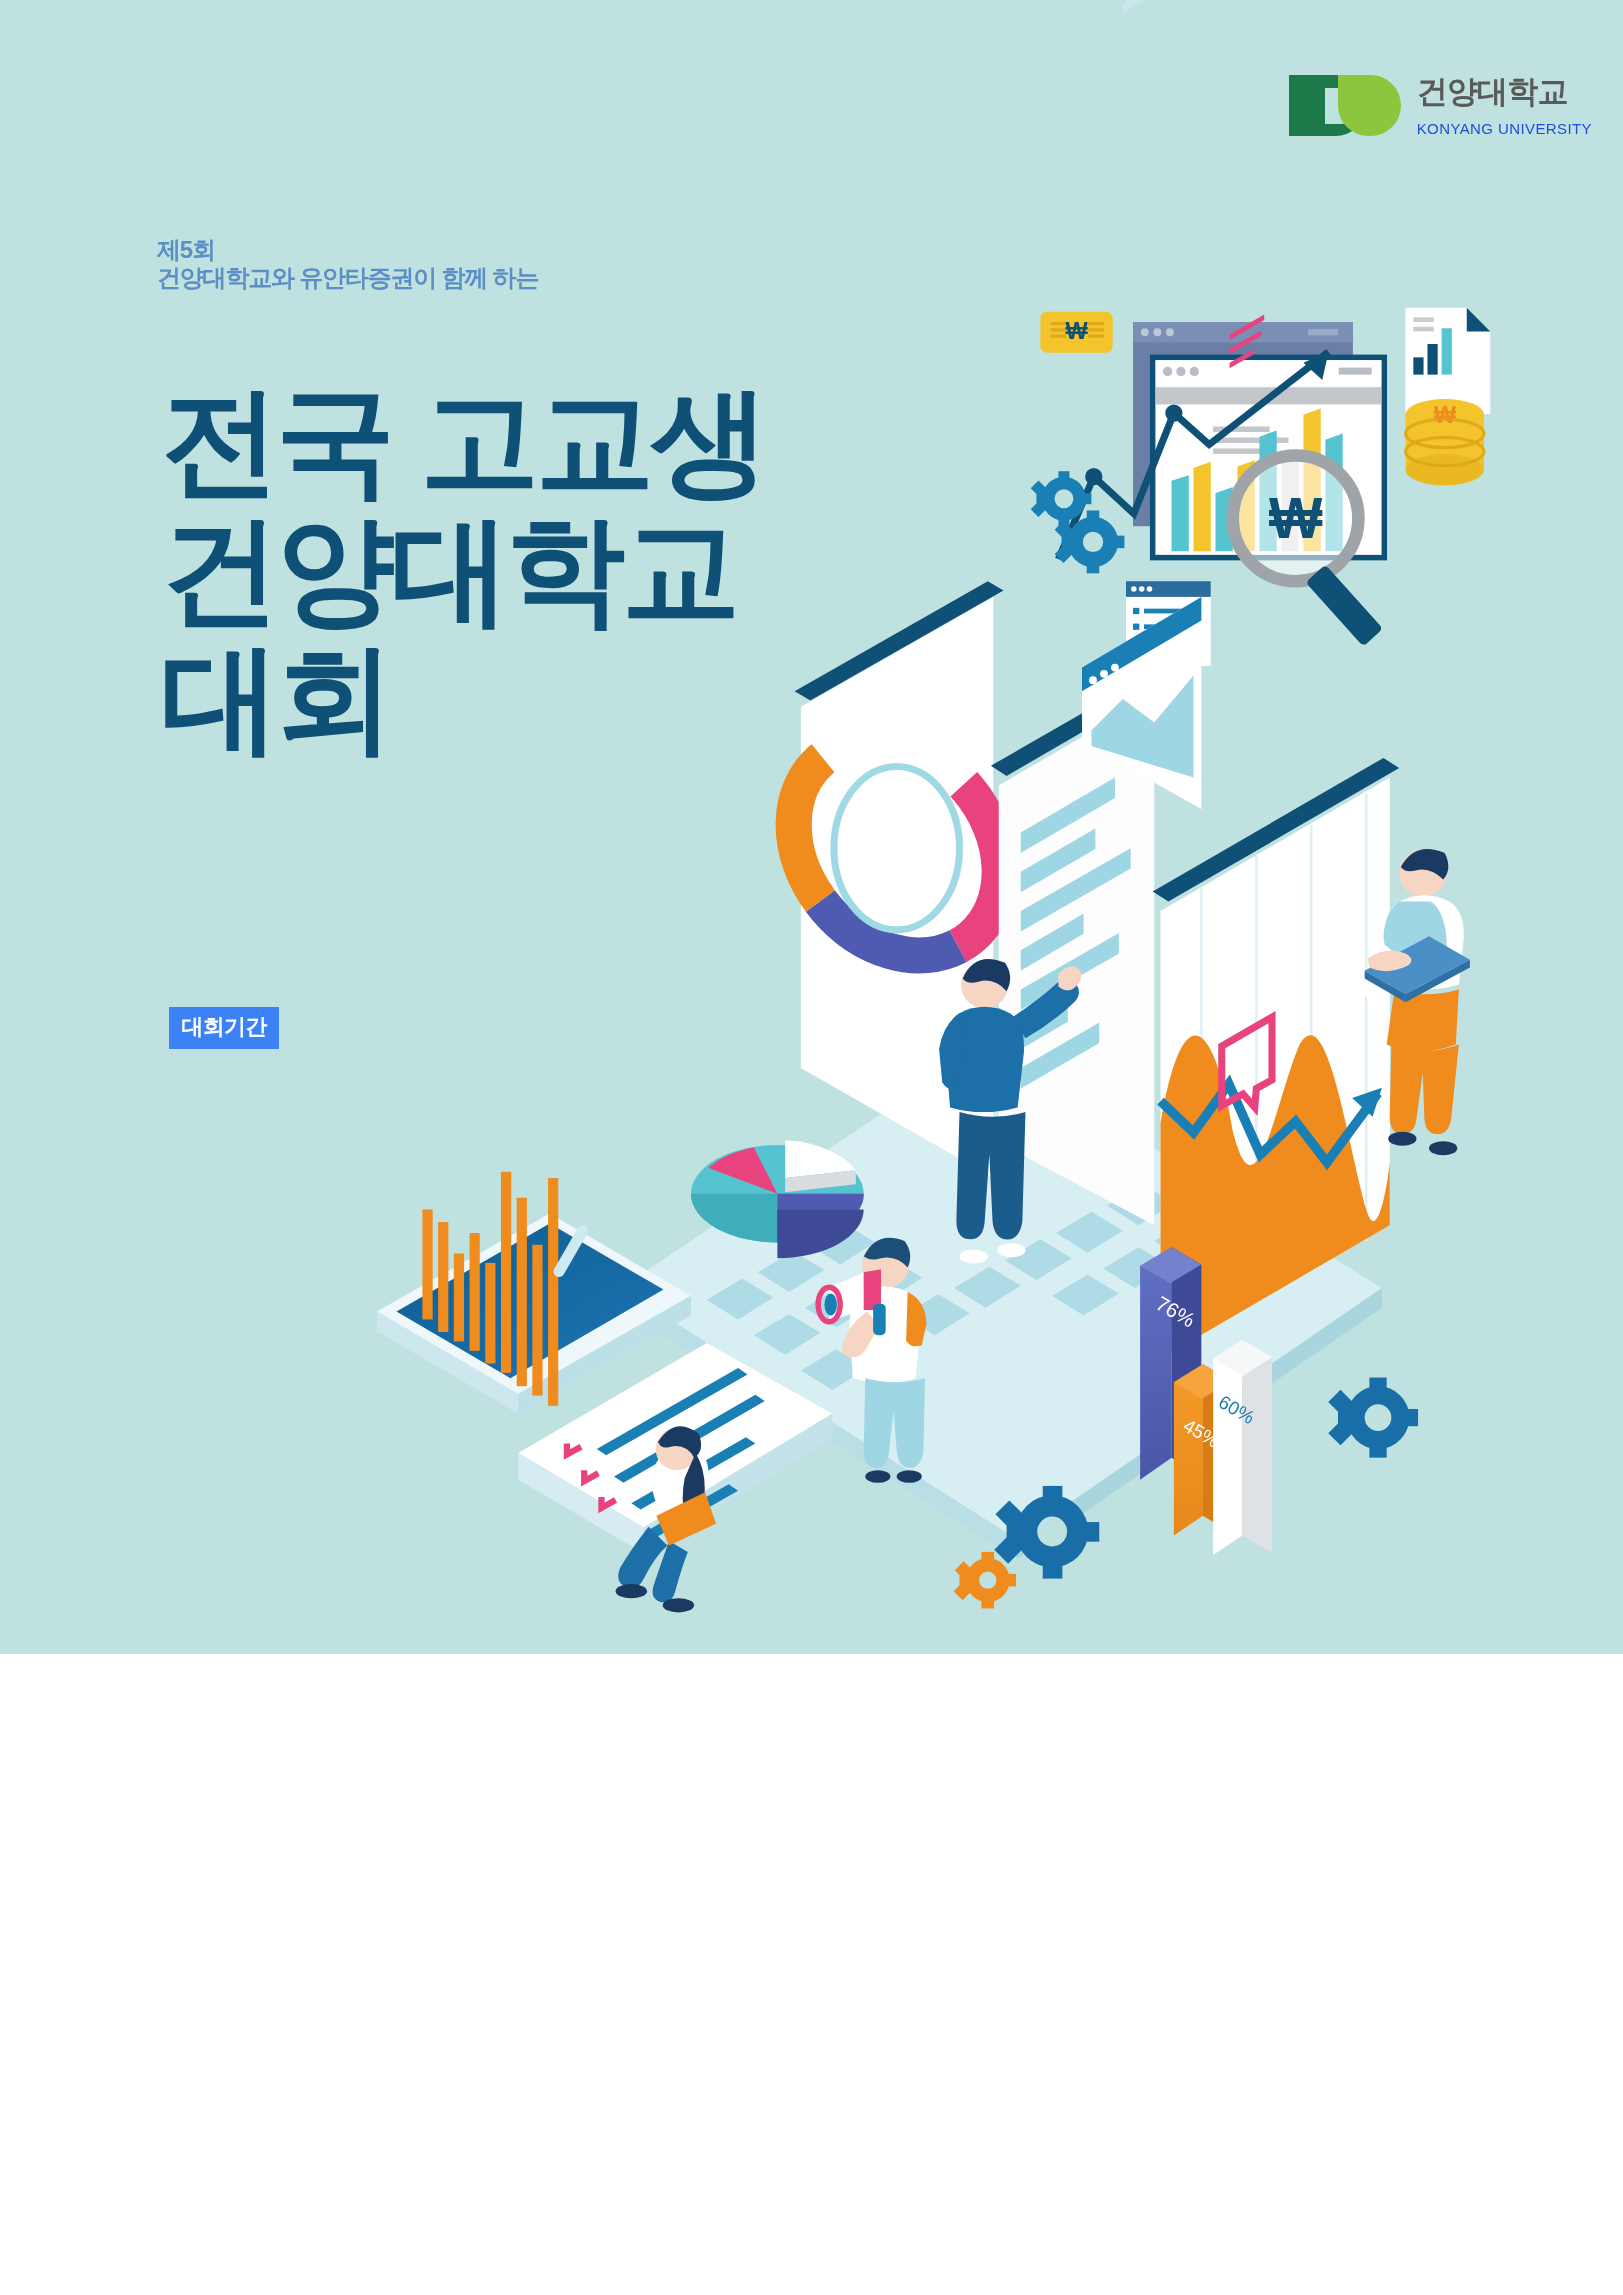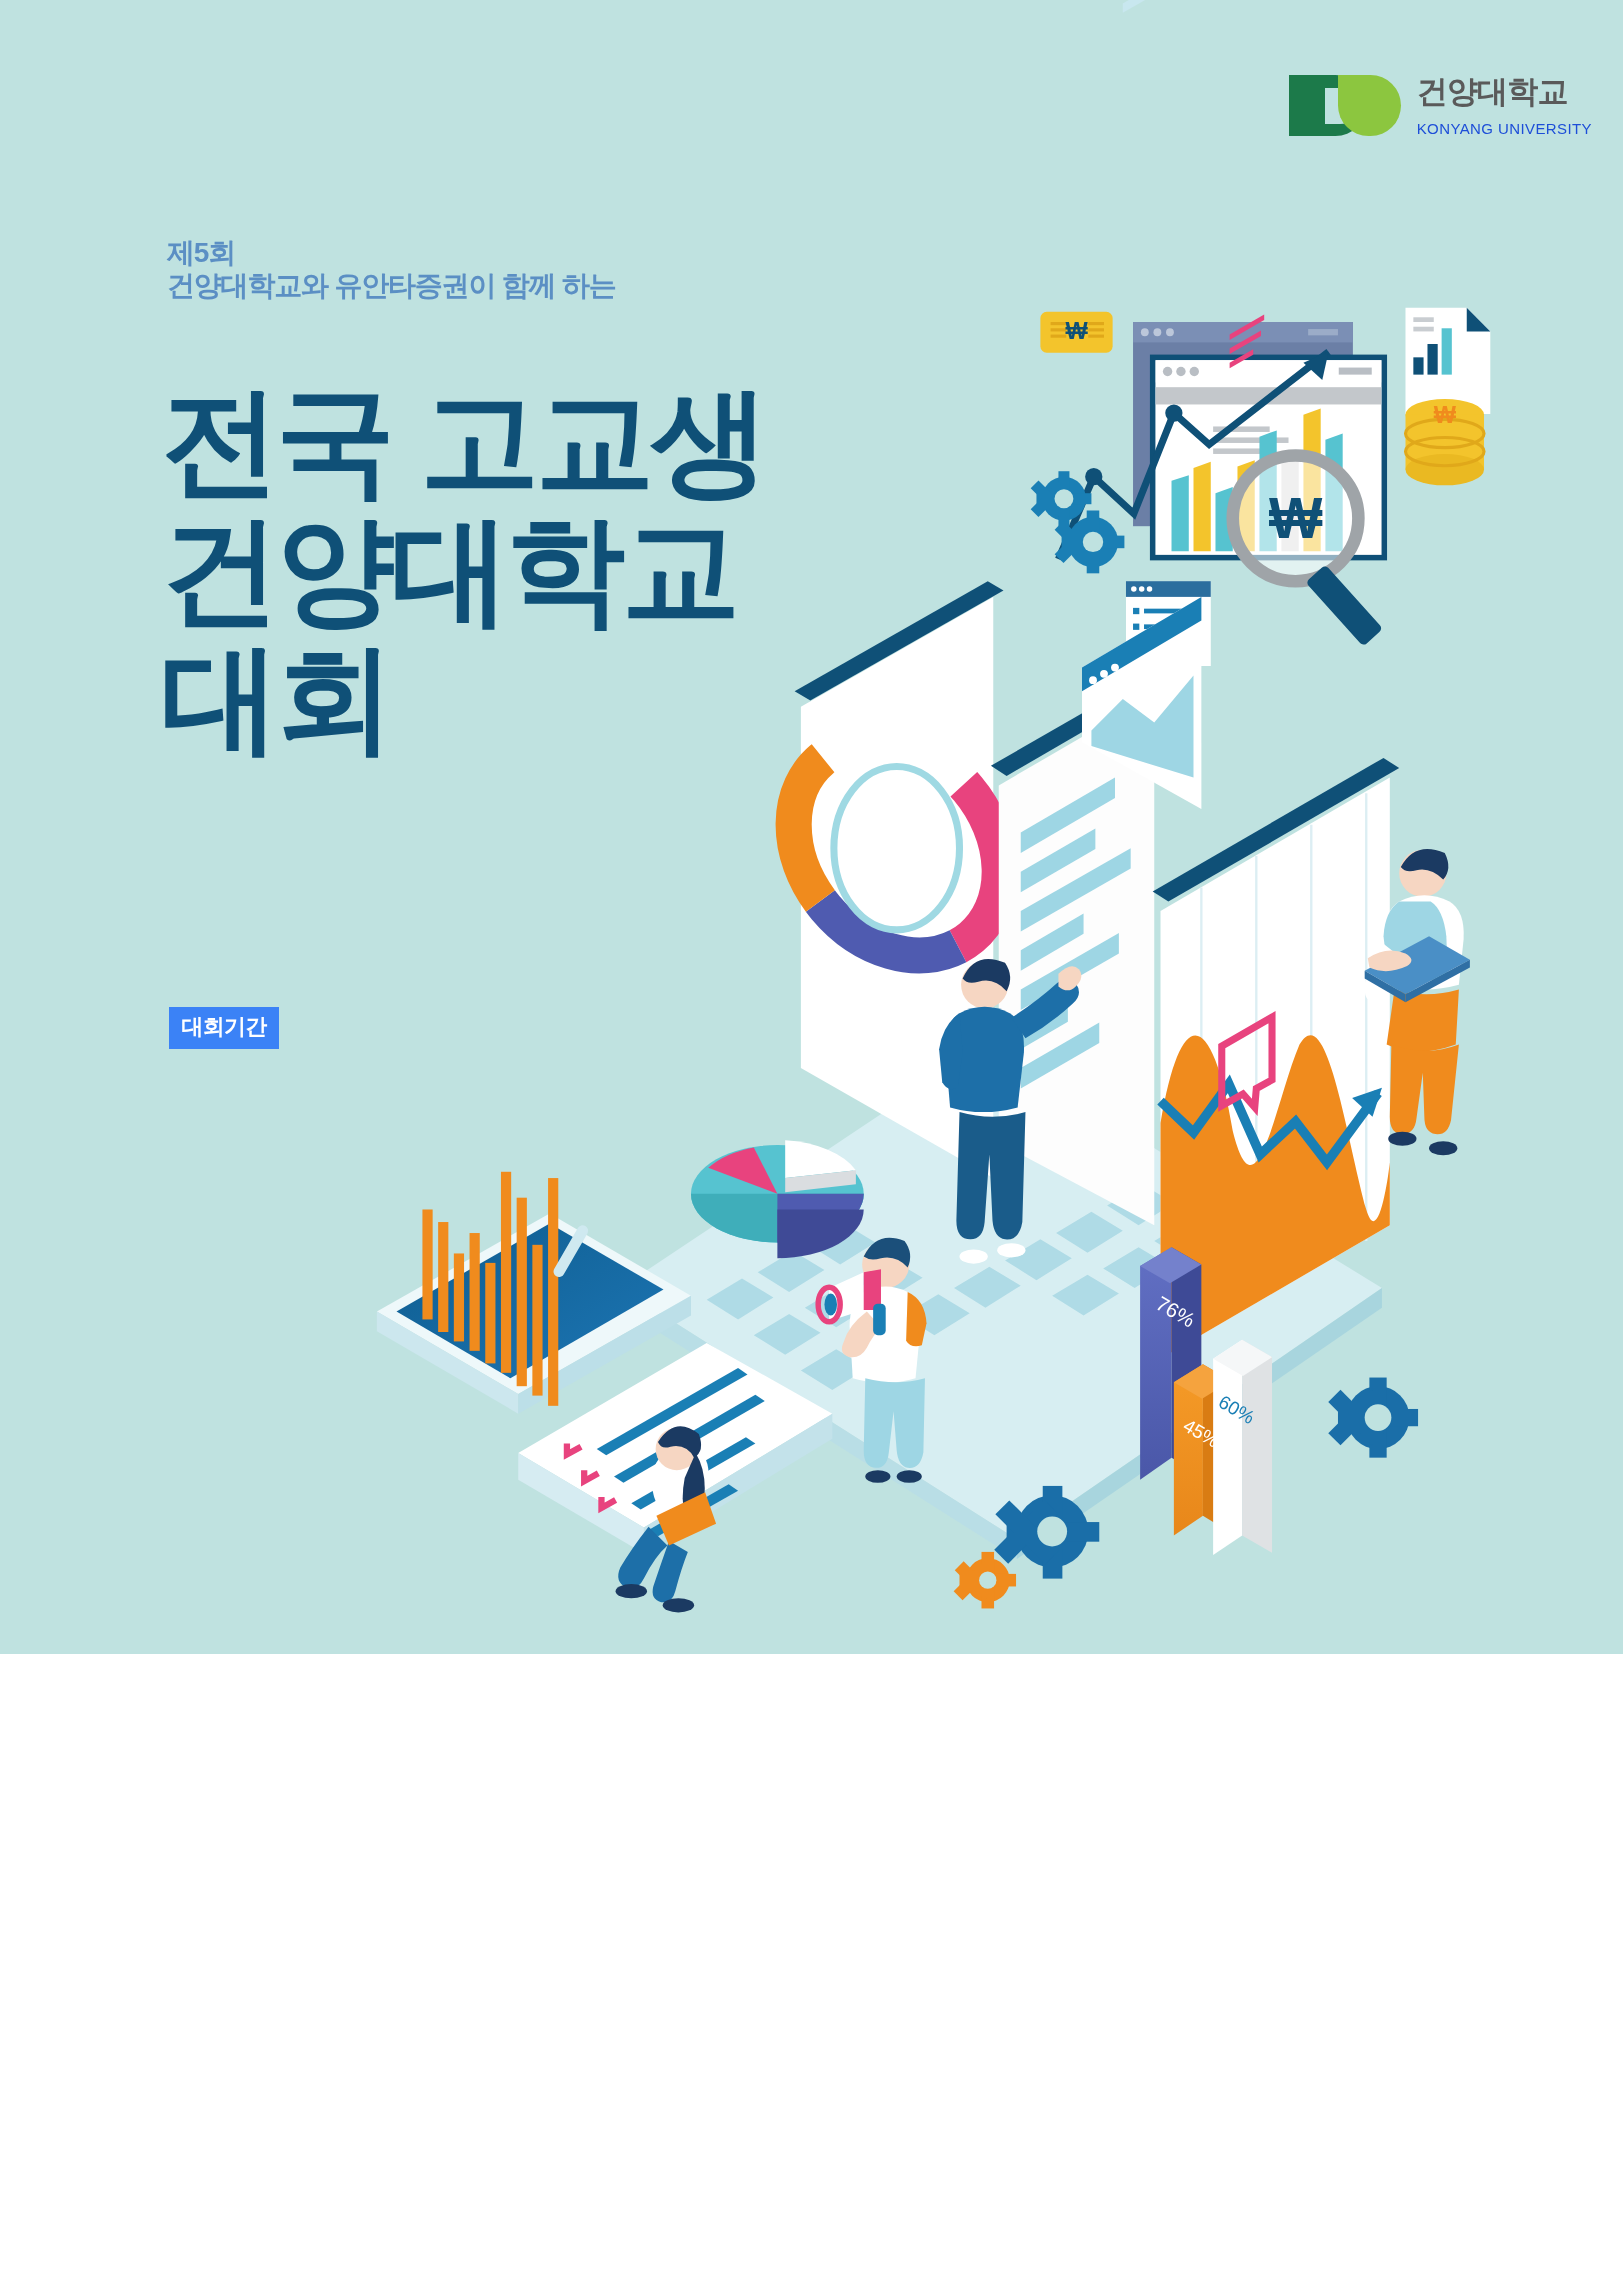--- a/index.html
+++ b/index.html
@@ -27,22 +27,22 @@
   .ky-kbow-in{position:absolute;left:36px;top:12.6px;width:33px;height:36px;
     background:#bfe2e0;border-radius:0 20.4px 20.4px 0;}
   .ky-y{position:absolute;left:49px;top:0;width:63px;height:61px;
     background:#8cc63f;border-radius:0 36px 36px 36px;}
   .ky-y2{position:absolute;left:49px;top:0;width:33px;height:31px;background:#8cc63f;}
   .ky-text{display:flex;flex-direction:column;line-height:1;}
   .ky-kor{font-size:31px;font-weight:bold;color:#5a5a5a;letter-spacing:-0.8px;}
   .ky-eng{font-size:15px;font-weight:normal;color:#1d4ed8;letter-spacing:0.4px;margin-top:14px;}
 
   
-  .eyebrow{position:absolute;left:167px;top:236px;color:#5b8fc4;
-    font-size:28px;font-weight:bold;line-height:1.18;letter-spacing:-1.2px;white-space:pre;}
+  .eyebrow{position:absolute;left:157px;top:236px;color:#5b8fc4;
+    font-size:24px;font-weight:bold;line-height:1.18;letter-spacing:-1.2px;white-space:pre;}
   .bigtitle{position:absolute;left:161px;top:377px;color:#0f5077;
     font-size:119px;font-weight:bold;line-height:1.08;letter-spacing:-3.9px;white-space:pre;}
 
   
   .date-badge{position:absolute;left:169px;top:1007px;
     background:#3b82f6;color:#fff;font-size:22px;font-weight:bold;
     padding:4.7px 12.6px 7px;letter-spacing:-0.8px;}
   .date-line{position:absolute;left:161px;top:1048px;color:#11547c;
     font-weight:bold;letter-spacing:-1.6px;white-space:nowrap;font-size:39px;}
   .date-line .big{font-size:55px;}

